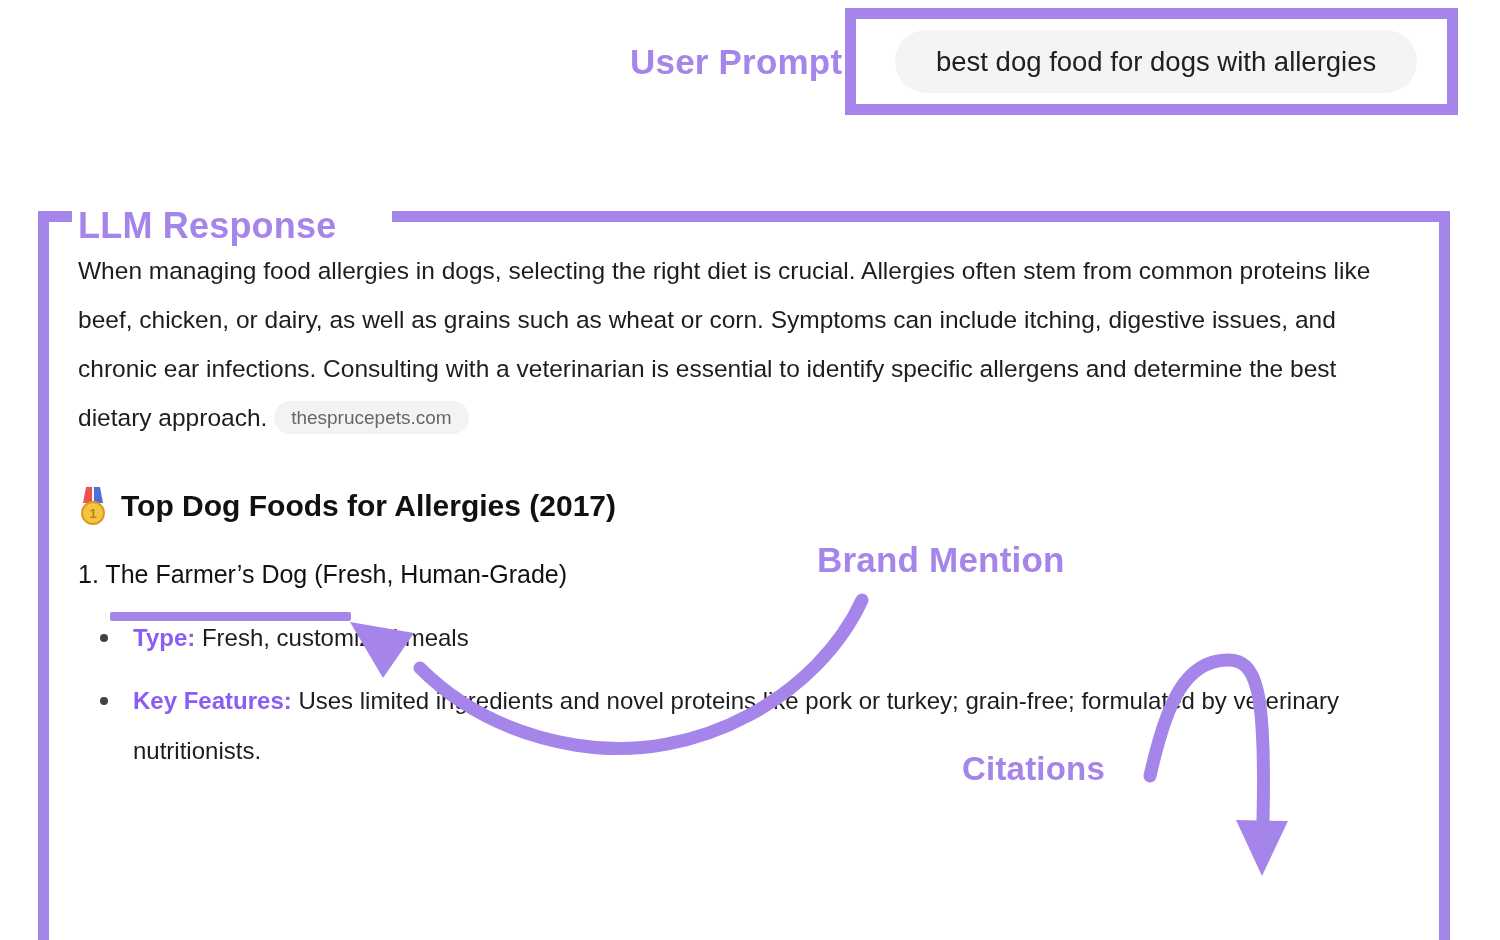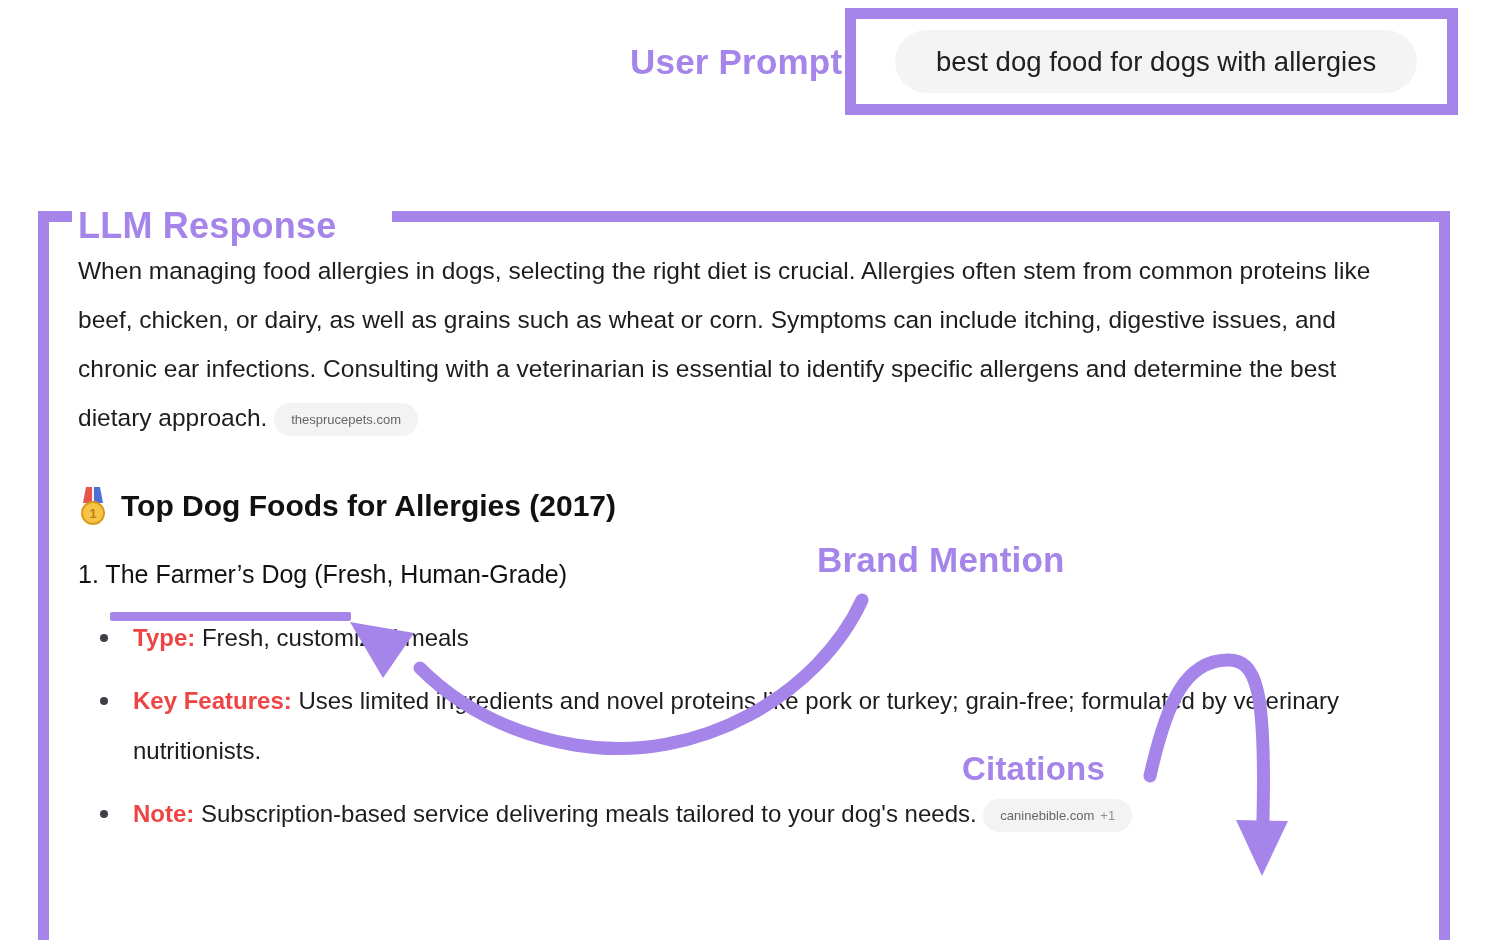--- a/index.html
+++ b/index.html
@@ -39,40 +39,40 @@
   #frame-top-stub{left:38px;top:211px;width:34px;height:11px;}
   #frame-top-main{left:392px;top:211px;width:1058px;height:11px;}
   #frame-left{left:38px;top:211px;width:11px;height:729px;}
   #frame-right{left:1439px;top:211px;width:11px;height:729px;}
 
   
   #response-content{position:absolute;left:78px;top:246px;width:1332px;z-index:2;}
   #intro-paragraph{margin:0;font-size:24.5px;line-height:49px;color:var(--ink);}
   .cite-pill{
     display:inline-block;background:var(--pill-bg);color:var(--pill-ink);
-    font-size:13px;line-height:19px;padding:7px 17px;border-radius:17px;
+    font-size:19px;line-height:19px;padding:7px 17px;border-radius:17px;
     vertical-align:2px;white-space:nowrap;
   }
   .cite-pill .plus{color:#909095;margin-left:6px;}
   #section-heading{
     margin:45px 0 0 0;font-size:30px;font-weight:700;color:#111;
     display:flex;align-items:center;gap:13px;
   }
   .medal{display:inline-flex;width:30px;height:38px;flex:0 0 auto;}
   #item-title{margin-top:35px;font-size:25px;font-weight:400;color:#111;white-space:nowrap;}
   #bullet-list{list-style:none;margin:24px 0 0 0;padding:0;}
   #bullet-list li{
     position:relative;padding-left:55px;font-size:24px;line-height:50px;
     margin-bottom:13px;color:var(--ink);max-width:1330px;
   }
   #bullet-list li::before{
     content:"";position:absolute;left:22px;top:21px;width:8px;height:8px;
     border-radius:50%;background:#3f3f46;
   }
-  .b-label{font-weight:700;color:#ef4444;}
+  .b-label{font-weight:700;color:#8b5cf6;}
   #brand-underline{
     position:absolute;left:110px;top:612px;width:241px;height:9px;
     background:var(--accent);border-radius:2px;z-index:4;
   }
   #arrow-overlay{position:absolute;left:0;top:0;z-index:5;pointer-events:none;}
 </style>
 </head>
 <body>
 
 <div id="canvas">
@@ -109,23 +109,20 @@
         </svg>
       </span>
       <span>Top Dog Foods for Allergies (2017)</span>
     </h2>
 
     <div id="item-title"><span>1.</span> <span>The Farmer’s Dog (Fresh, Human-Grade)</span></div>
 
     <ul id="bullet-list">
       <li><span class="b-label">Type:</span> <span>Fresh, customized meals</span></li>
       <li><span class="b-label">Key Features:</span> <span>Uses limited ingredients and novel proteins like pork or turkey; grain-free; formulated by veterinary nutritionists.</span></li>
-      <li><span class="b-label">Note:</span> <span>Subscription-based service delivering meals tailored to your dog's needs.</span>
-        <span class="cite-pill"><span>caninebible.com</span><span class="plus">+1</span></span>
-      </li>
     </ul>
   </div>
 
   <div id="brand-underline"></div>
 
   <svg id="arrow-overlay" width="1500" height="940" viewBox="0 0 1500 940">
     <g stroke="var(--accent)" fill="none" stroke-width="13" stroke-linecap="round">
       <path d="M 862 600 C 820 692, 700 766, 575 745 C 505 733, 456 704, 420 668"></path>
     </g>
     <polygon points="350,622 414,633 383,678" fill="var(--accent)"></polygon>

